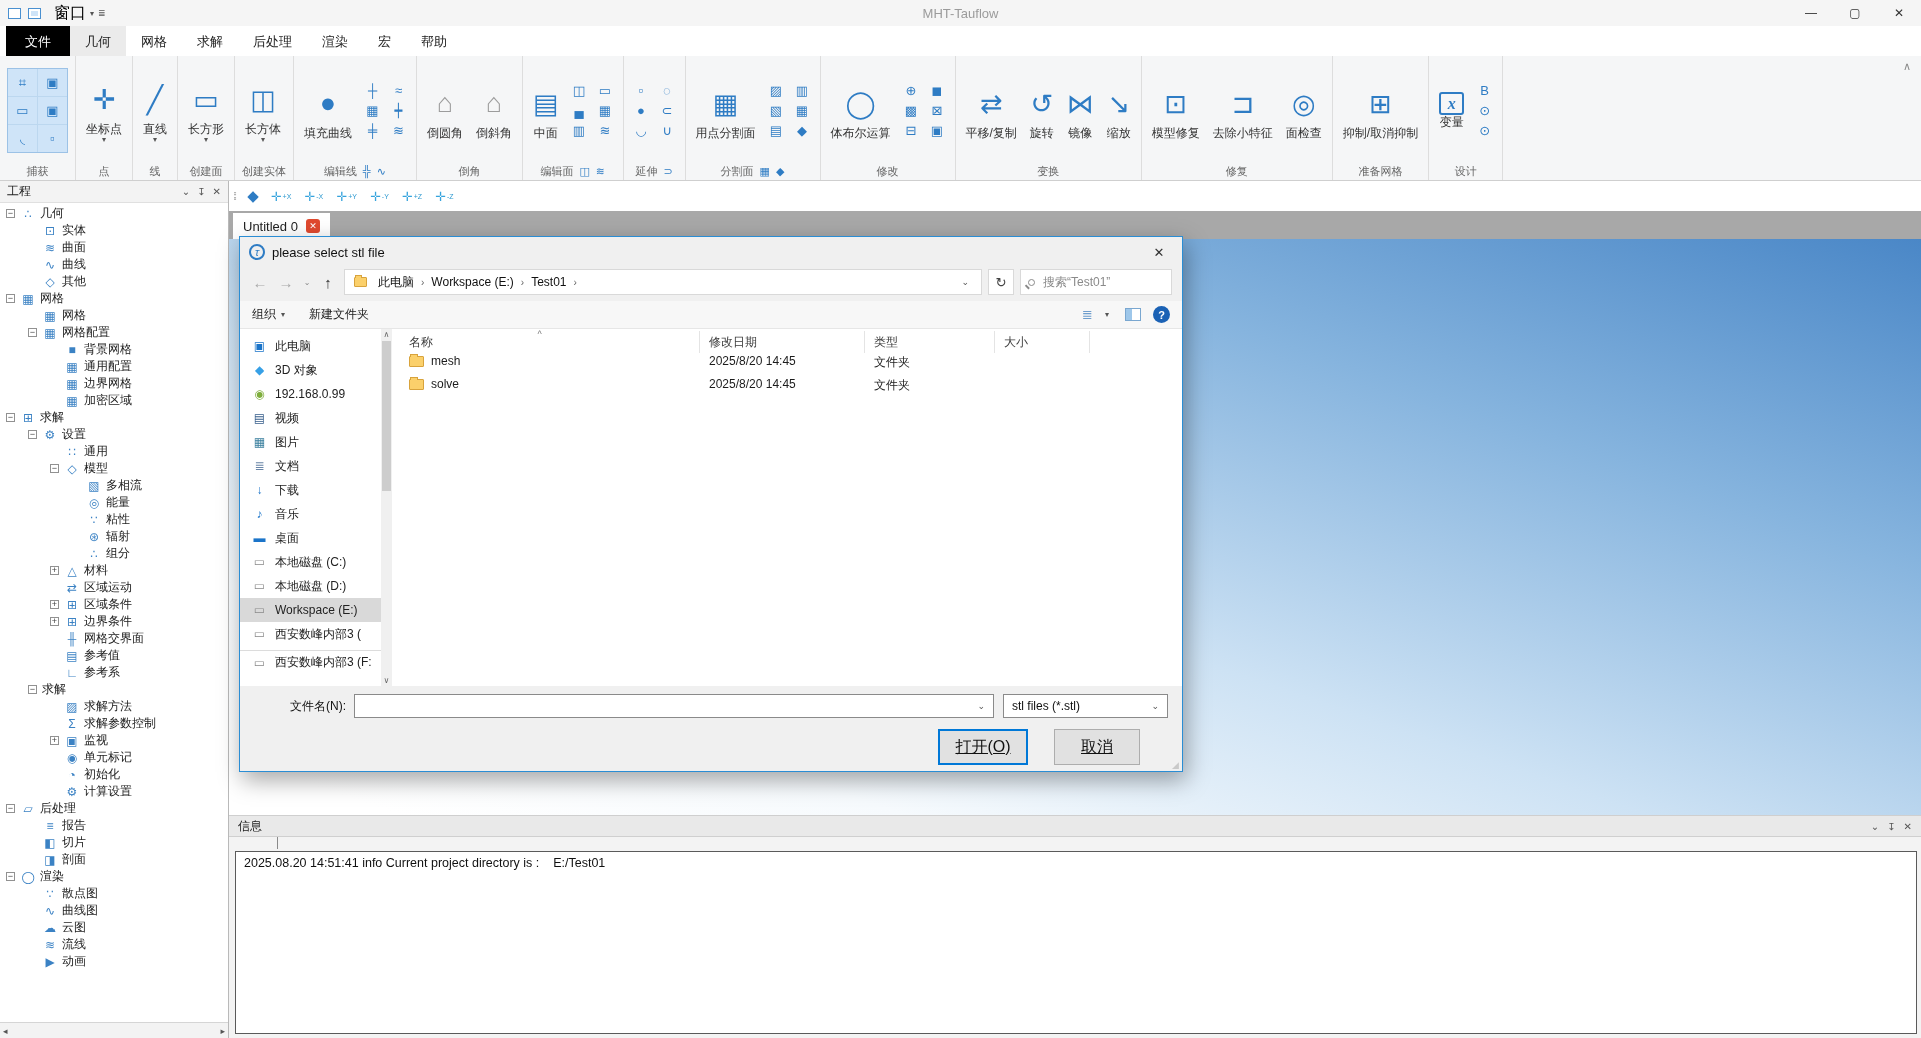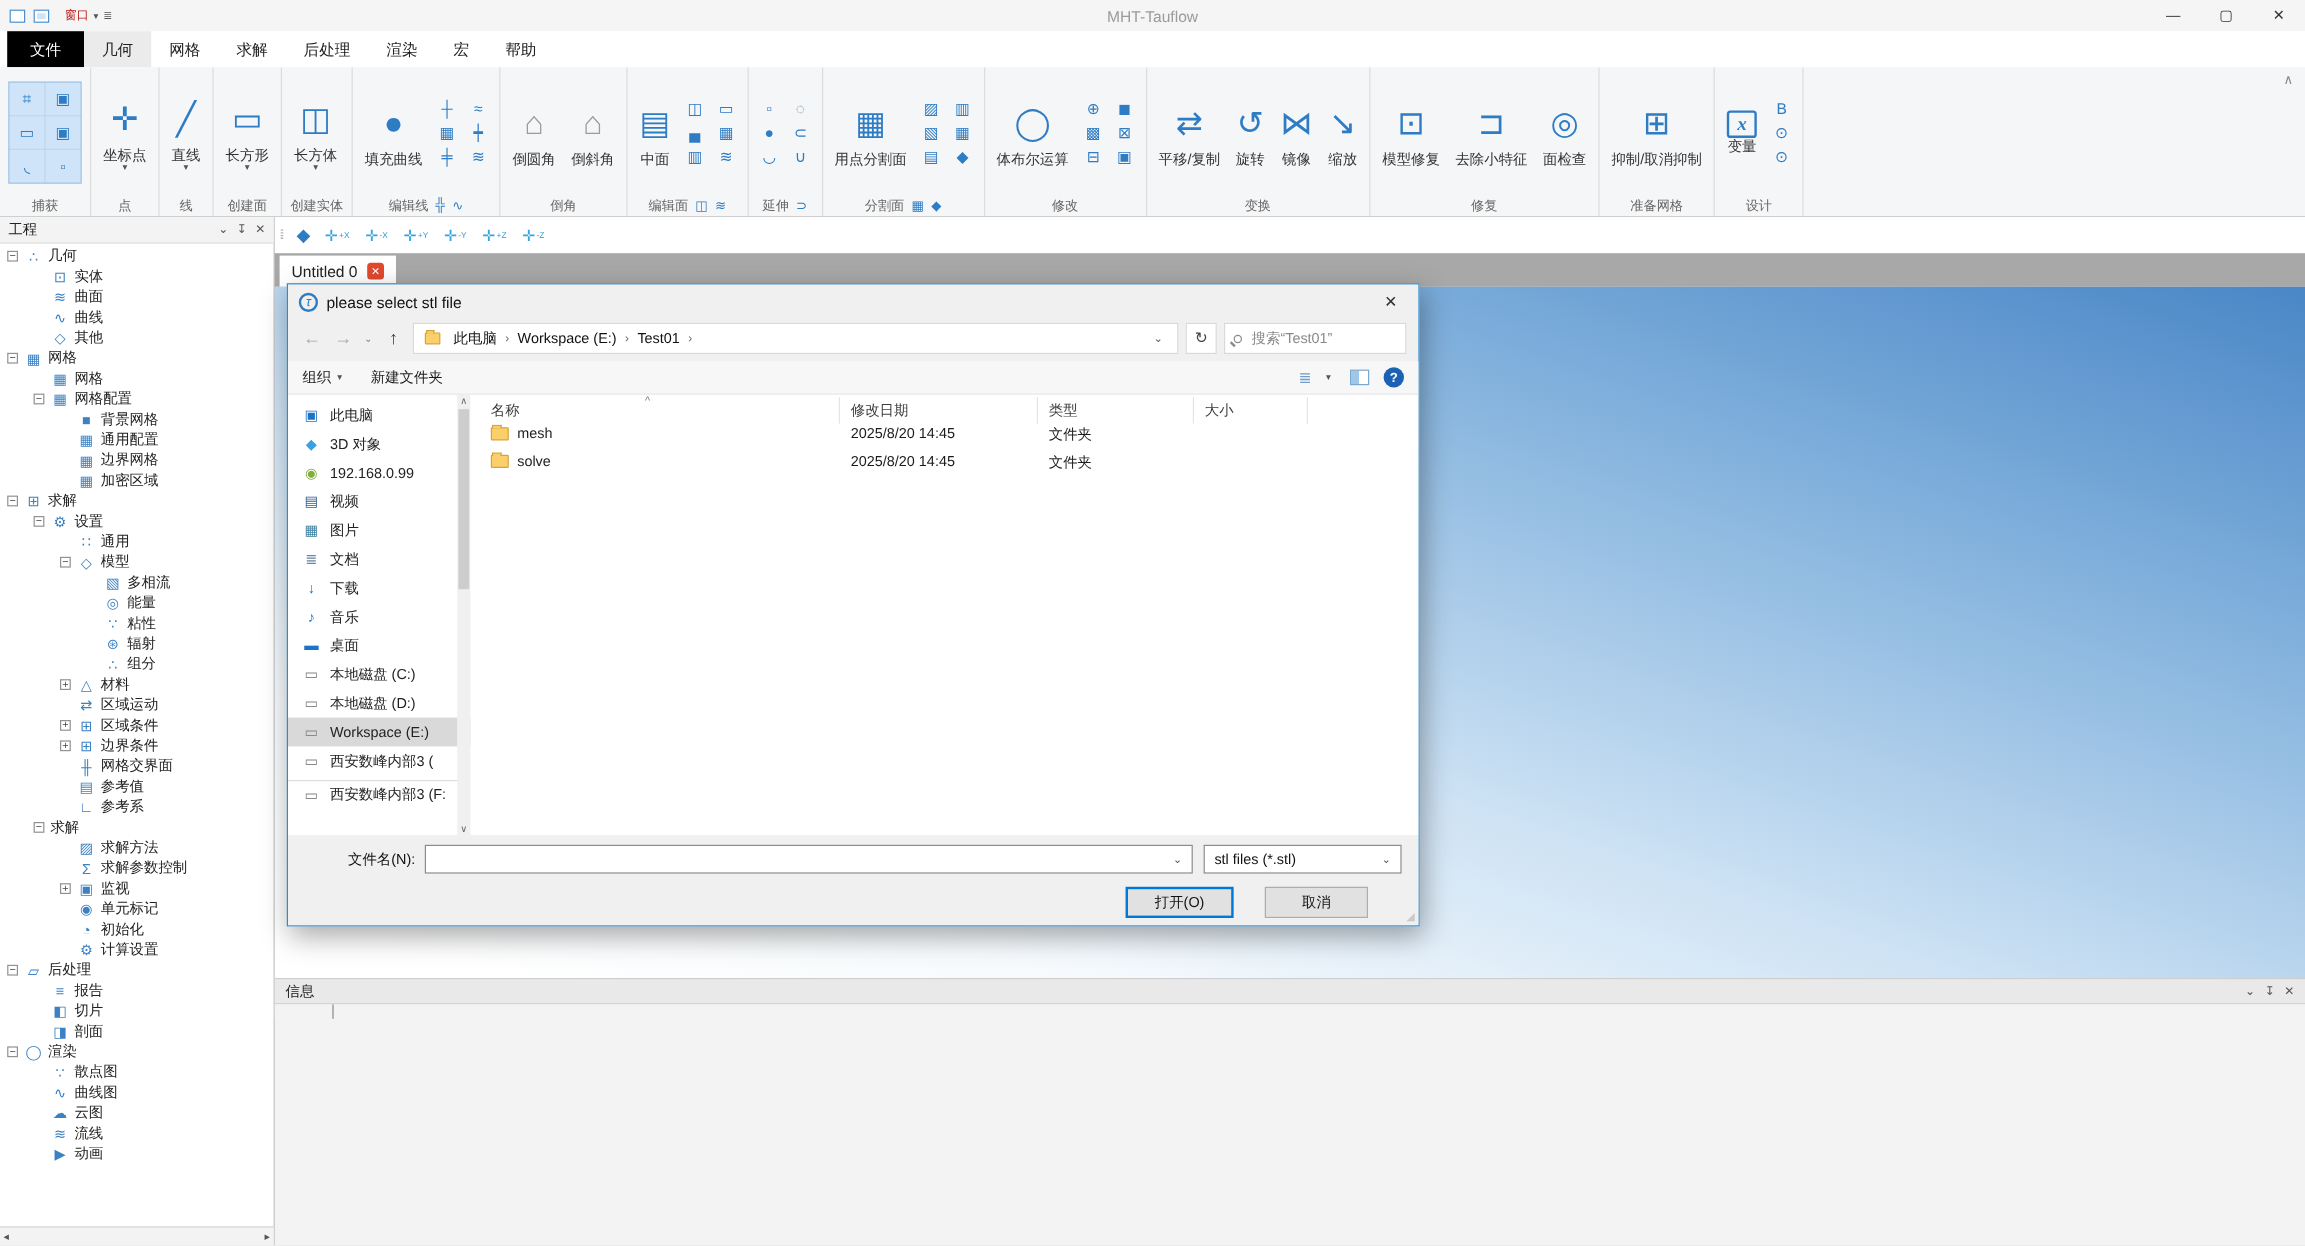--- a/index.html
+++ b/index.html
@@ -3,21 +3,21 @@
 <meta charset="utf-8">
 <style>
   html,body{margin:0;padding:0;background:#ddd;}
   *{box-sizing:border-box;font-family:"Liberation Sans","DejaVu Sans",sans-serif;}
   #app{position:relative;width:1921px;height:1038px;background:#fff;overflow:hidden;cursor:default;}
 
   
   #titlebar{position:absolute;left:0;top:0;width:100%;height:26px;background:#f5f5f5;display:flex;align-items:center;padding-left:8px;}
   .qa-icon{width:13px;height:11px;border:1px solid #4a90d0;margin-right:7px;position:relative;background:#fff;}
   .qa-icon.save:after{content:"";position:absolute;left:2px;top:2px;right:2px;bottom:2px;background:#cfe4f8;}
-  #win-menu{font-size:10px;color:#b91c1c;margin:0 4px 0 6px;}
+  #win-menu{font-size:16px;color:#000000;margin:0 4px 0 6px;}
   .tiny-caret{font-size:8px;color:#555;margin-right:4px;}
   .menu-lines{font-size:9px;color:#555;}
   #app-title{position:absolute;left:50%;transform:translateX(-50%);font-size:13px;color:#9b9b9b;}
   #win-controls{position:absolute;right:0;top:0;height:26px;display:flex;}
   .win-btn{width:44px;height:26px;display:flex;align-items:center;justify-content:center;font-size:12px;color:#333;}
 
   
   #menubar{position:absolute;left:0;top:26px;width:100%;height:30px;background:#fff;display:flex;align-items:stretch;padding-left:6px;}
   .menu-item{padding:7px 15px;font-size:13px;color:#222;}
   .menu-item.primary{background:#000000;color:#fff;padding:7px 19px;}
@@ -124,21 +124,21 @@
   .ficon-folder:before{content:"";position:absolute;top:-3px;left:0;width:6px;height:2px;background:#fbd06b;border:1px solid #d8a33c;border-bottom:none;}
   .ficon-stl{width:10px;height:10px;background:linear-gradient(135deg,#d63a9a,#7b3fd6);border-radius:50% 50% 50% 0;transform:rotate(-45deg);flex:none;margin:0 2px;}
   .dlg-footer{padding:8px 14px 6px;background:#f0f0f0;position:relative;}
   .fn-row{display:flex;align-items:center;}
   .fn-label{width:100px;text-align:right;font-size:12px;color:#111;padding-right:8px;flex:none;}
   .fn-combo{flex:1;height:24px;border:1px solid #8a8a8a;background:#fff;display:flex;align-items:center;}
   .fn-combo input{flex:1;border:none;outline:none;font-size:12px;padding:0 6px;}
   .combo-caret{color:#555;font-size:9px;padding:0 8px;}
   .filter-combo{width:165px;height:24px;border:1px solid #8a8a8a;background:#fff;font-size:12px;color:#111;display:flex;align-items:center;justify-content:space-between;padding-left:8px;margin-left:9px;flex:none;}
   .btn-row{display:flex;justify-content:flex-end;gap:26px;margin-top:11px;padding-right:28px;}
-  .dbtn{height:26px;background:#e1e1e1;border:1px solid #adadad;font-size:12px;color:#111;display:flex;align-items:center;justify-content:center;}
+  .dbtn{height:36px;background:#e1e1e1;border:1px solid #adadad;font-size:16px;color:#111;display:flex;align-items:center;justify-content:center;text-decoration:underline;}
   .dbtn.primary{border:2px solid #0078d7;width:90px;}
   .dbtn.cancel{width:86px;}
   .grip{position:absolute;right:3px;bottom:1px;color:#c9c9c9;font-size:9px;}
 </style>
 </head>
 <body>
 
 <div id="app">
 
   <div id="titlebar">
@@ -699,20 +699,21 @@
         <span>信息</span>
         <span class="hicons">
           <span>⌄</span>
           <span>↧</span>
           <span>✕</span>
         </span>
       </div>
       <div class="mini-strip">
           <span></span>
         </div>
+      <div class="log-box">2025.08.20 14:51:41 info Current project directory is :    E:/Test01</div>
     </div>
   </div>
 
   <div id="dialog">
     <div class="dlg-title">
       <span class="tau-icon">τ</span>
       <span>please select stl file</span>
       <span class="dlg-close">✕</span>
     </div>
     <div class="dlg-nav">

